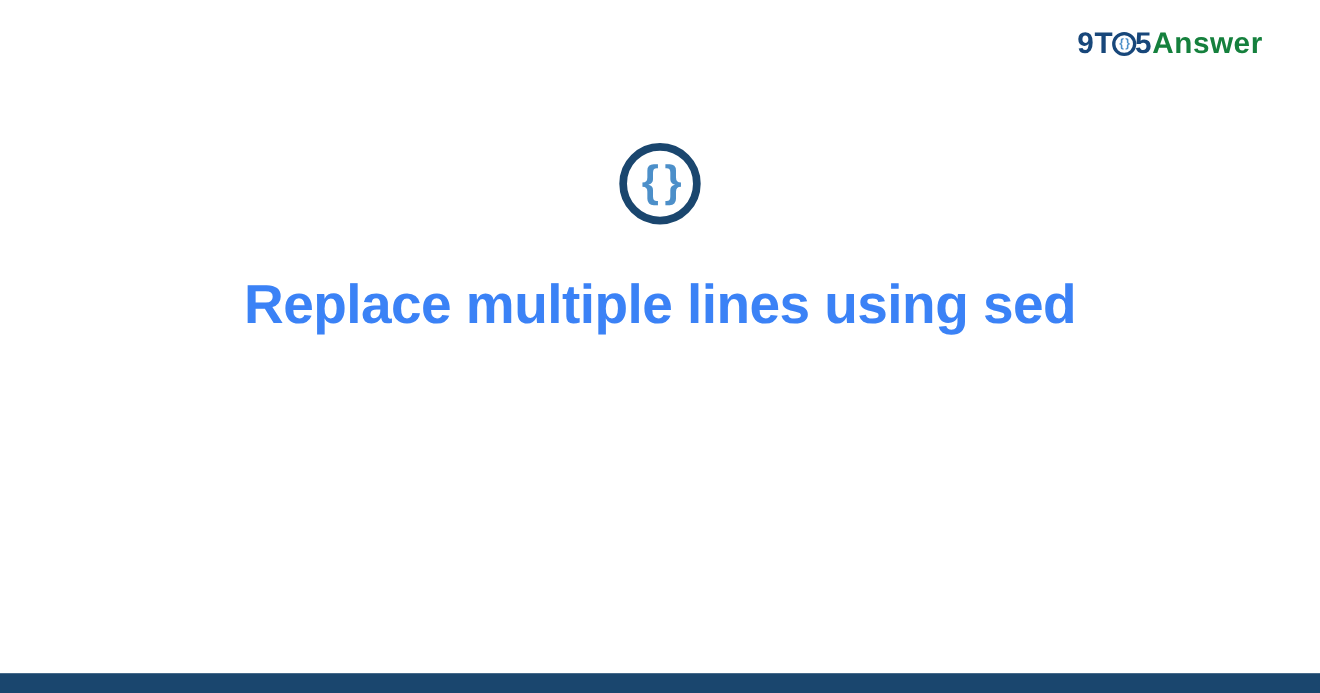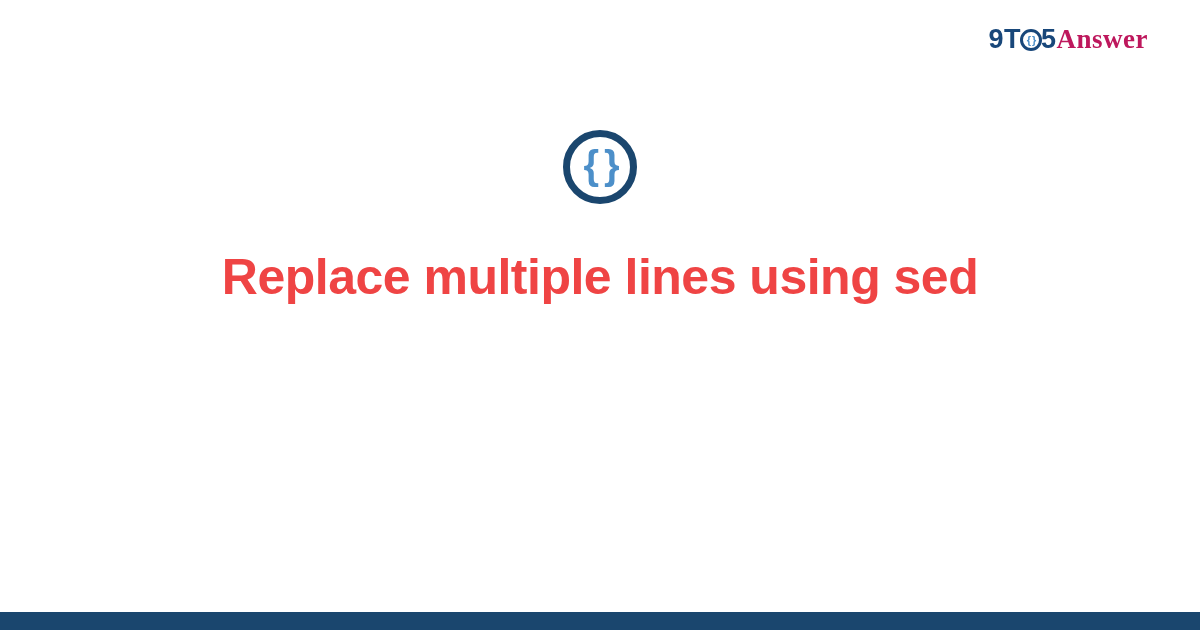--- a/index.html
+++ b/index.html
@@ -37,21 +37,21 @@
     .logo .o-brace {
       position: absolute;
       top: 50%; left: 50%;
       transform: translate(-50%, -52%);
       font-size: 11px;
       color: #4c8fc9;
       font-weight: 700;
       letter-spacing: -1px;
     }
     .logo .five { color: #18477a; }
-    .logo .ans  { color: #be185d; font-weight: 600; font-family: Liberation Serif, serif; }
+    .logo .ans  { color: #15803d; font-weight: 600; }
 
     .center {
       position: absolute;
       top: 130px;
       left: 0;
       right: 0;
       display: flex;
       flex-direction: column;
       align-items: center;
     }
@@ -68,21 +68,21 @@
     .badge-brace {
       font-size: 40px;
       font-weight: 800;
       color: #4c8fc9;
       letter-spacing: -3px;
       line-height: 1;
       transform: translateY(-2px);
       font-family: Arial, sans-serif;
     }
     .title {
-      color: #ef4444;
+      color: #3b82f6;
       font-size: 50px;
       font-weight: 800;
       text-align: center;
       padding: 0 40px;
       letter-spacing: -0.5px;
     }
     .footer-bar {
       position: absolute;
       left: 0;
       right: 0;

